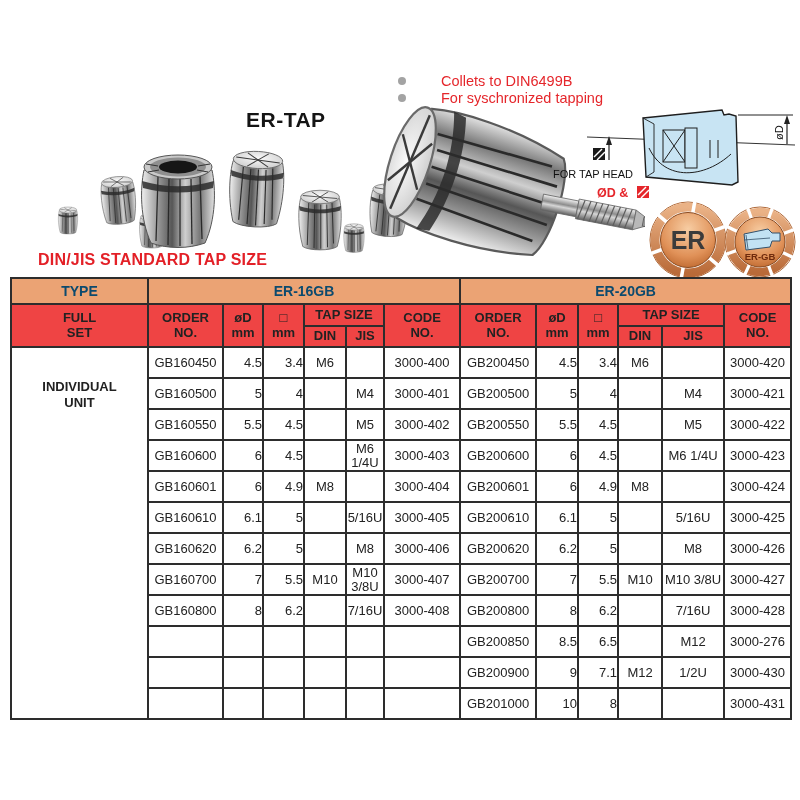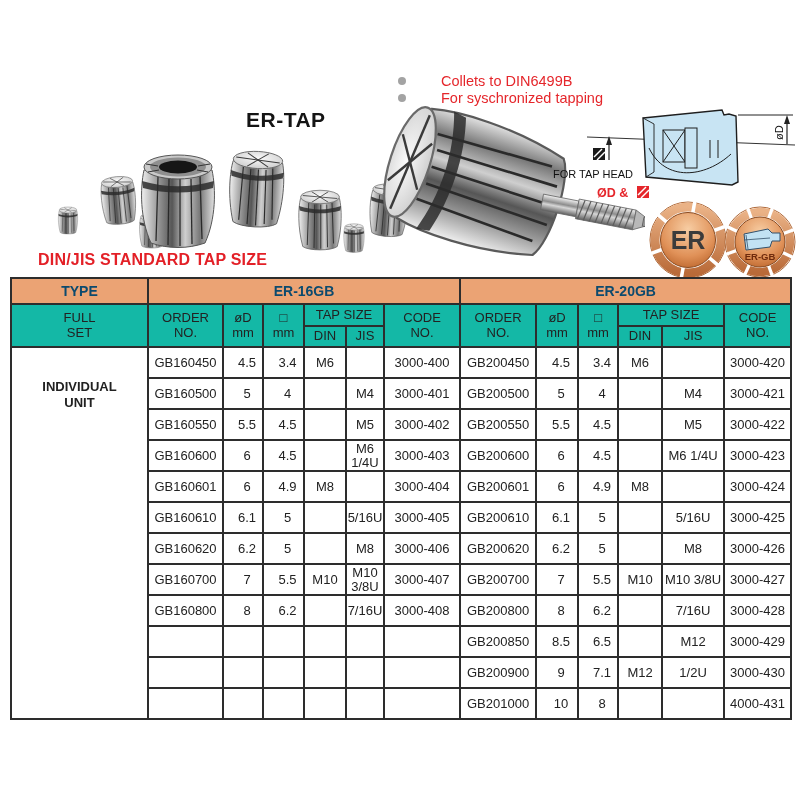--- a/index.html
+++ b/index.html
@@ -13,28 +13,28 @@
   .features{left:398px;top:72px;}
   .feature{display:flex;align-items:center;height:17.5px;gap:28px;}
   .dot{width:8px;height:8px;border-radius:50%;background:#a3a3a3;margin-right:7px;flex:0 0 auto;}
   .feature-text{font-size:14.5px;color:#e5262b;white-space:nowrap;}
 
   .section-title{left:10px;top:251px;font-size:16px;font-weight:bold;color:#e32027;letter-spacing:.2px;margin-left:28px;}
 
   table.spec{position:absolute;left:10px;top:277px;width:780px;border-collapse:collapse;table-layout:fixed;}
   .spec th,.spec td{border:2px solid #2d2d2d;text-align:center;padding:0;overflow:hidden;}
   .hA{height:24px;background:#eba374;font-size:14px;font-weight:bold;color:#0c4a6e;margin-left:28px;}
-  .hB{background:#14b8a6;font-size:13px;font-weight:normal;line-height:1.12;color:#222;}
+  .hB{background:#ef4444;font-size:13px;font-weight:bold;line-height:1.12;color:#222;}
   tr.hrB th{height:20px;}
   tr.hrC th{height:19px;}
   .spec tbody td{height:29px;font-size:13px;background:#fff;color:#222;}
   td.ord{font-weight:normal;}
   td.colpeach{background:#f9d8bc;}
   td.sh{background:#fbe4d0;}
-  td.num{text-align:center;padding-left:8px;}
+  td.num{text-align:right;padding-left:8px;}
   td.jis-l{font-size:11.5px;line-height:1.05;}
   td.type-cell{vertical-align:top;padding-top:31px;font-weight:bold;font-size:13px;line-height:1.25;background:#fff;}
 </style>
 </head>
 <body>
 
 <div class="page">
 
   <svg class="abs" style="left:20px;top:82px;" width="625" height="190" viewBox="0 0 625 190">
     <defs>
@@ -424,21 +424,21 @@
           <td class="num"></td>
           <td class="num"></td>
           <td class=""></td>
           <td class="jis-l"></td>
           <td class=""></td>
           <td class="ord colpeach">GB200850</td>
           <td class="num">8.5</td>
           <td class="num">6.5</td>
           <td class=""></td>
           <td class="">M12</td>
-          <td class="colpeach">3000-429</td>
+          <td class="colpeach">3000-276</td>
         </tr>
         <tr>
           <td class="ord"></td>
           <td class="num"></td>
           <td class="num"></td>
           <td class=""></td>
           <td class="jis-l"></td>
           <td class=""></td>
           <td class="ord colpeach">GB200900</td>
           <td class="num sh">9</td>
@@ -452,18 +452,18 @@
           <td class="num"></td>
           <td class="num"></td>
           <td class=""></td>
           <td class="jis-l"></td>
           <td class=""></td>
           <td class="ord colpeach">GB201000</td>
           <td class="num">10</td>
           <td class="num">8</td>
           <td class=""></td>
           <td class=""></td>
-          <td class="colpeach">4000-431</td>
+          <td class="colpeach">3000-431</td>
         </tr>
       </tbody>
   </table>
 
 </div>
 
 </body></html>

